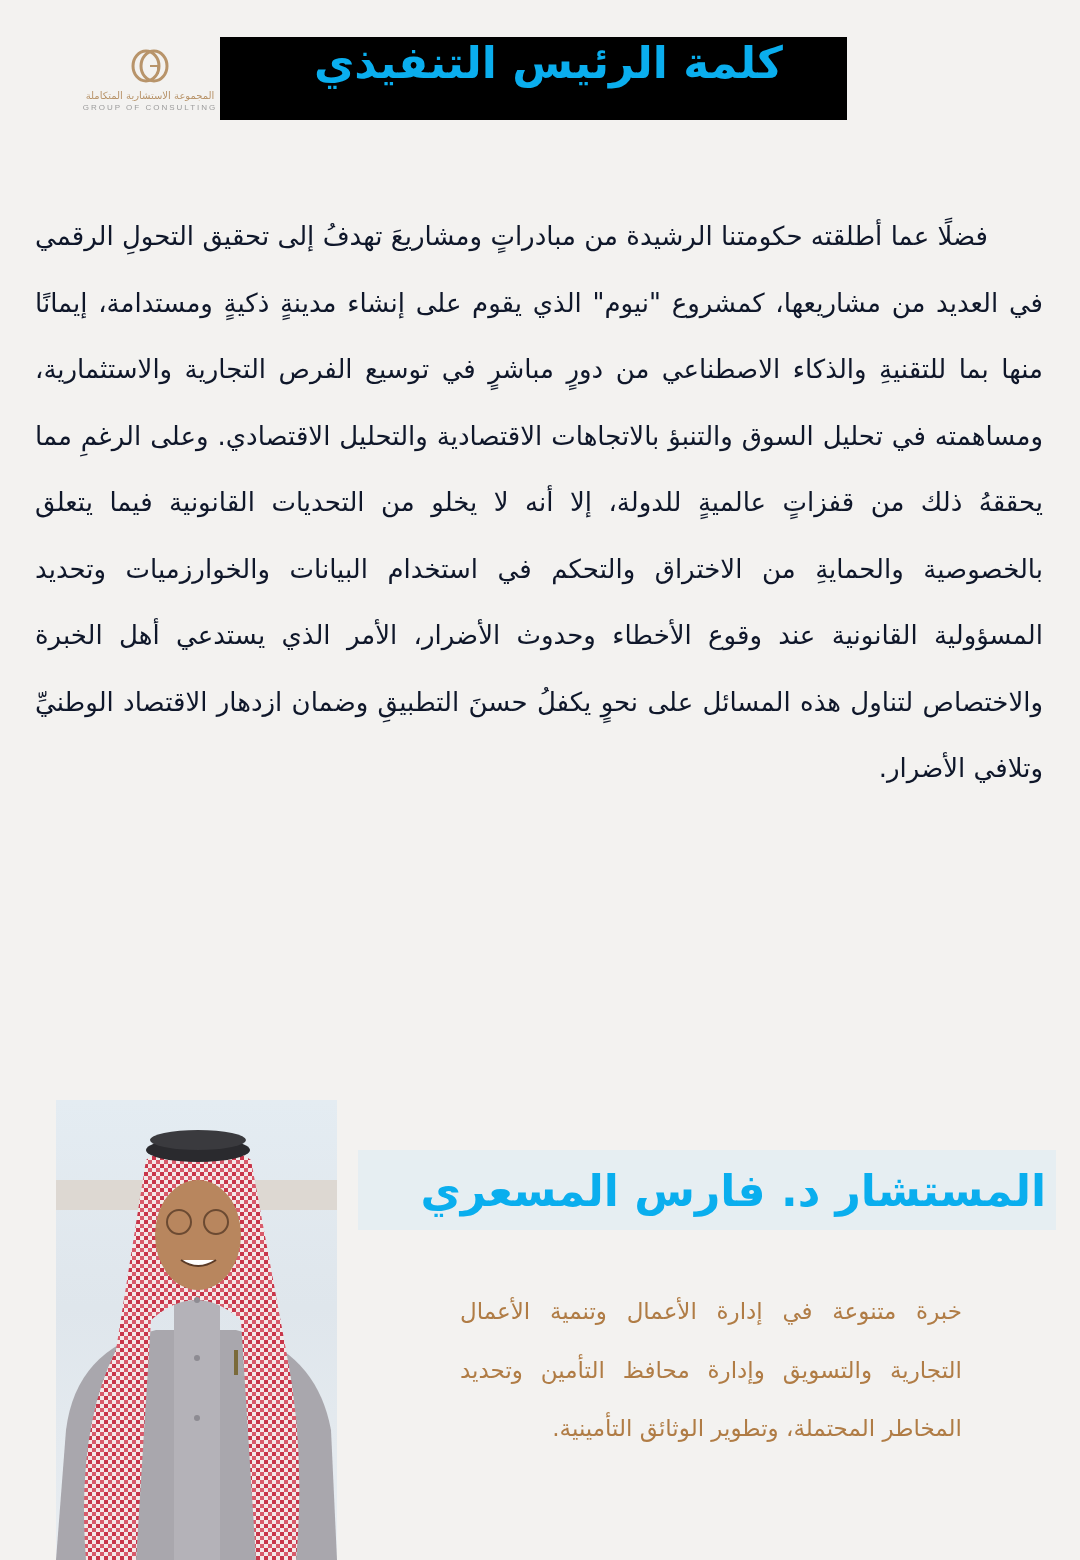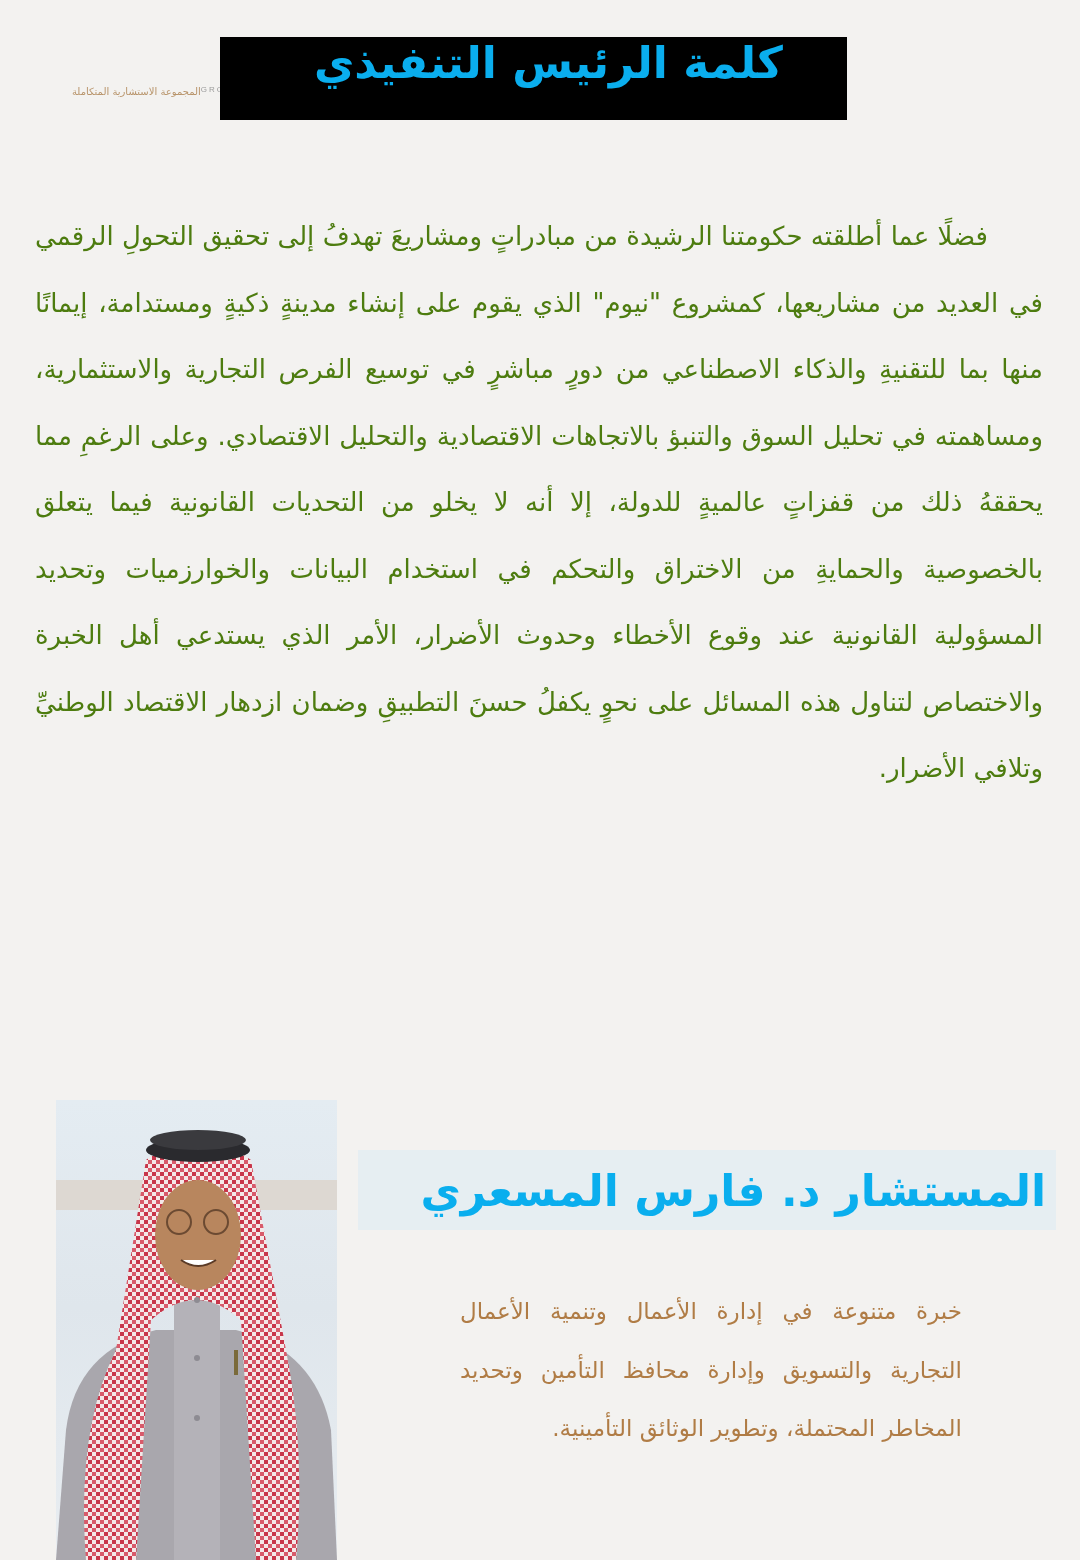--- a/index.html
+++ b/index.html
@@ -2,22 +2,22 @@
 <html><head>
 <meta charset="utf-8">
 <style>
   html, body { margin: 0; padding: 0; }
   body {
     width: 1080px; height: 1560px; overflow: hidden;
     background: #f3f2f0; position: relative;
     font-family: "DejaVu Sans", sans-serif;
   }
   .logo {
-    position: absolute; left: 72px; top: 48px; width: 180px; height: 80px;
-    display: flex; flex-direction: row; align-items: center;
+    position: absolute; left: 60px; top: 48px; width: 180px; height: 80px;
+    display: flex; flex-direction: column; align-items: center;
   }
   .logo-mark { width: 44px; height: 36px; }
   .logo-ar {
     font-size: 10px; color: #b8946a; margin-top: 6px; direction: rtl;
     letter-spacing: 0px; white-space: nowrap;
   }
   .logo-en {
     font-family: Liberation Sans, sans-serif; font-size: 8px; color: #9c9c9c;
     letter-spacing: 2px; margin-top: 2px; white-space: nowrap;
   }
@@ -25,21 +25,21 @@
     position: absolute; left: 220px; top: 37px; width: 627px; height: 83px;
     background: #000000; display: flex; justify-content: center;
   }
   .title-box h1 {
     margin: 0; font-size: 44px; font-weight: bold; color: #0aaeee;
     direction: rtl; white-space: nowrap; padding-left: 30px;
   }
   .body-text {
     position: absolute; left: 35px; top: 203px; width: 1008px;
     direction: rtl; text-align: justify; text-align-last: right;
-    font-size: 26px; line-height: 66.5px; color: #4d7c0f;
+    font-size: 26px; line-height: 66.5px; color: #0f172a;
     text-indent: 55px;
   }
   .body-text p { margin: 0; }
   .photo {
     position: absolute; left: 56px; top: 1100px; width: 281px; height: 460px;
     background: linear-gradient(180deg, #e4ecf2 0%, #dfe6ec 45%, #e8edf1 100%);
     overflow: hidden;
   }
   .name-box {
     position: absolute; left: 358px; top: 1150px; width: 698px; height: 80px;

